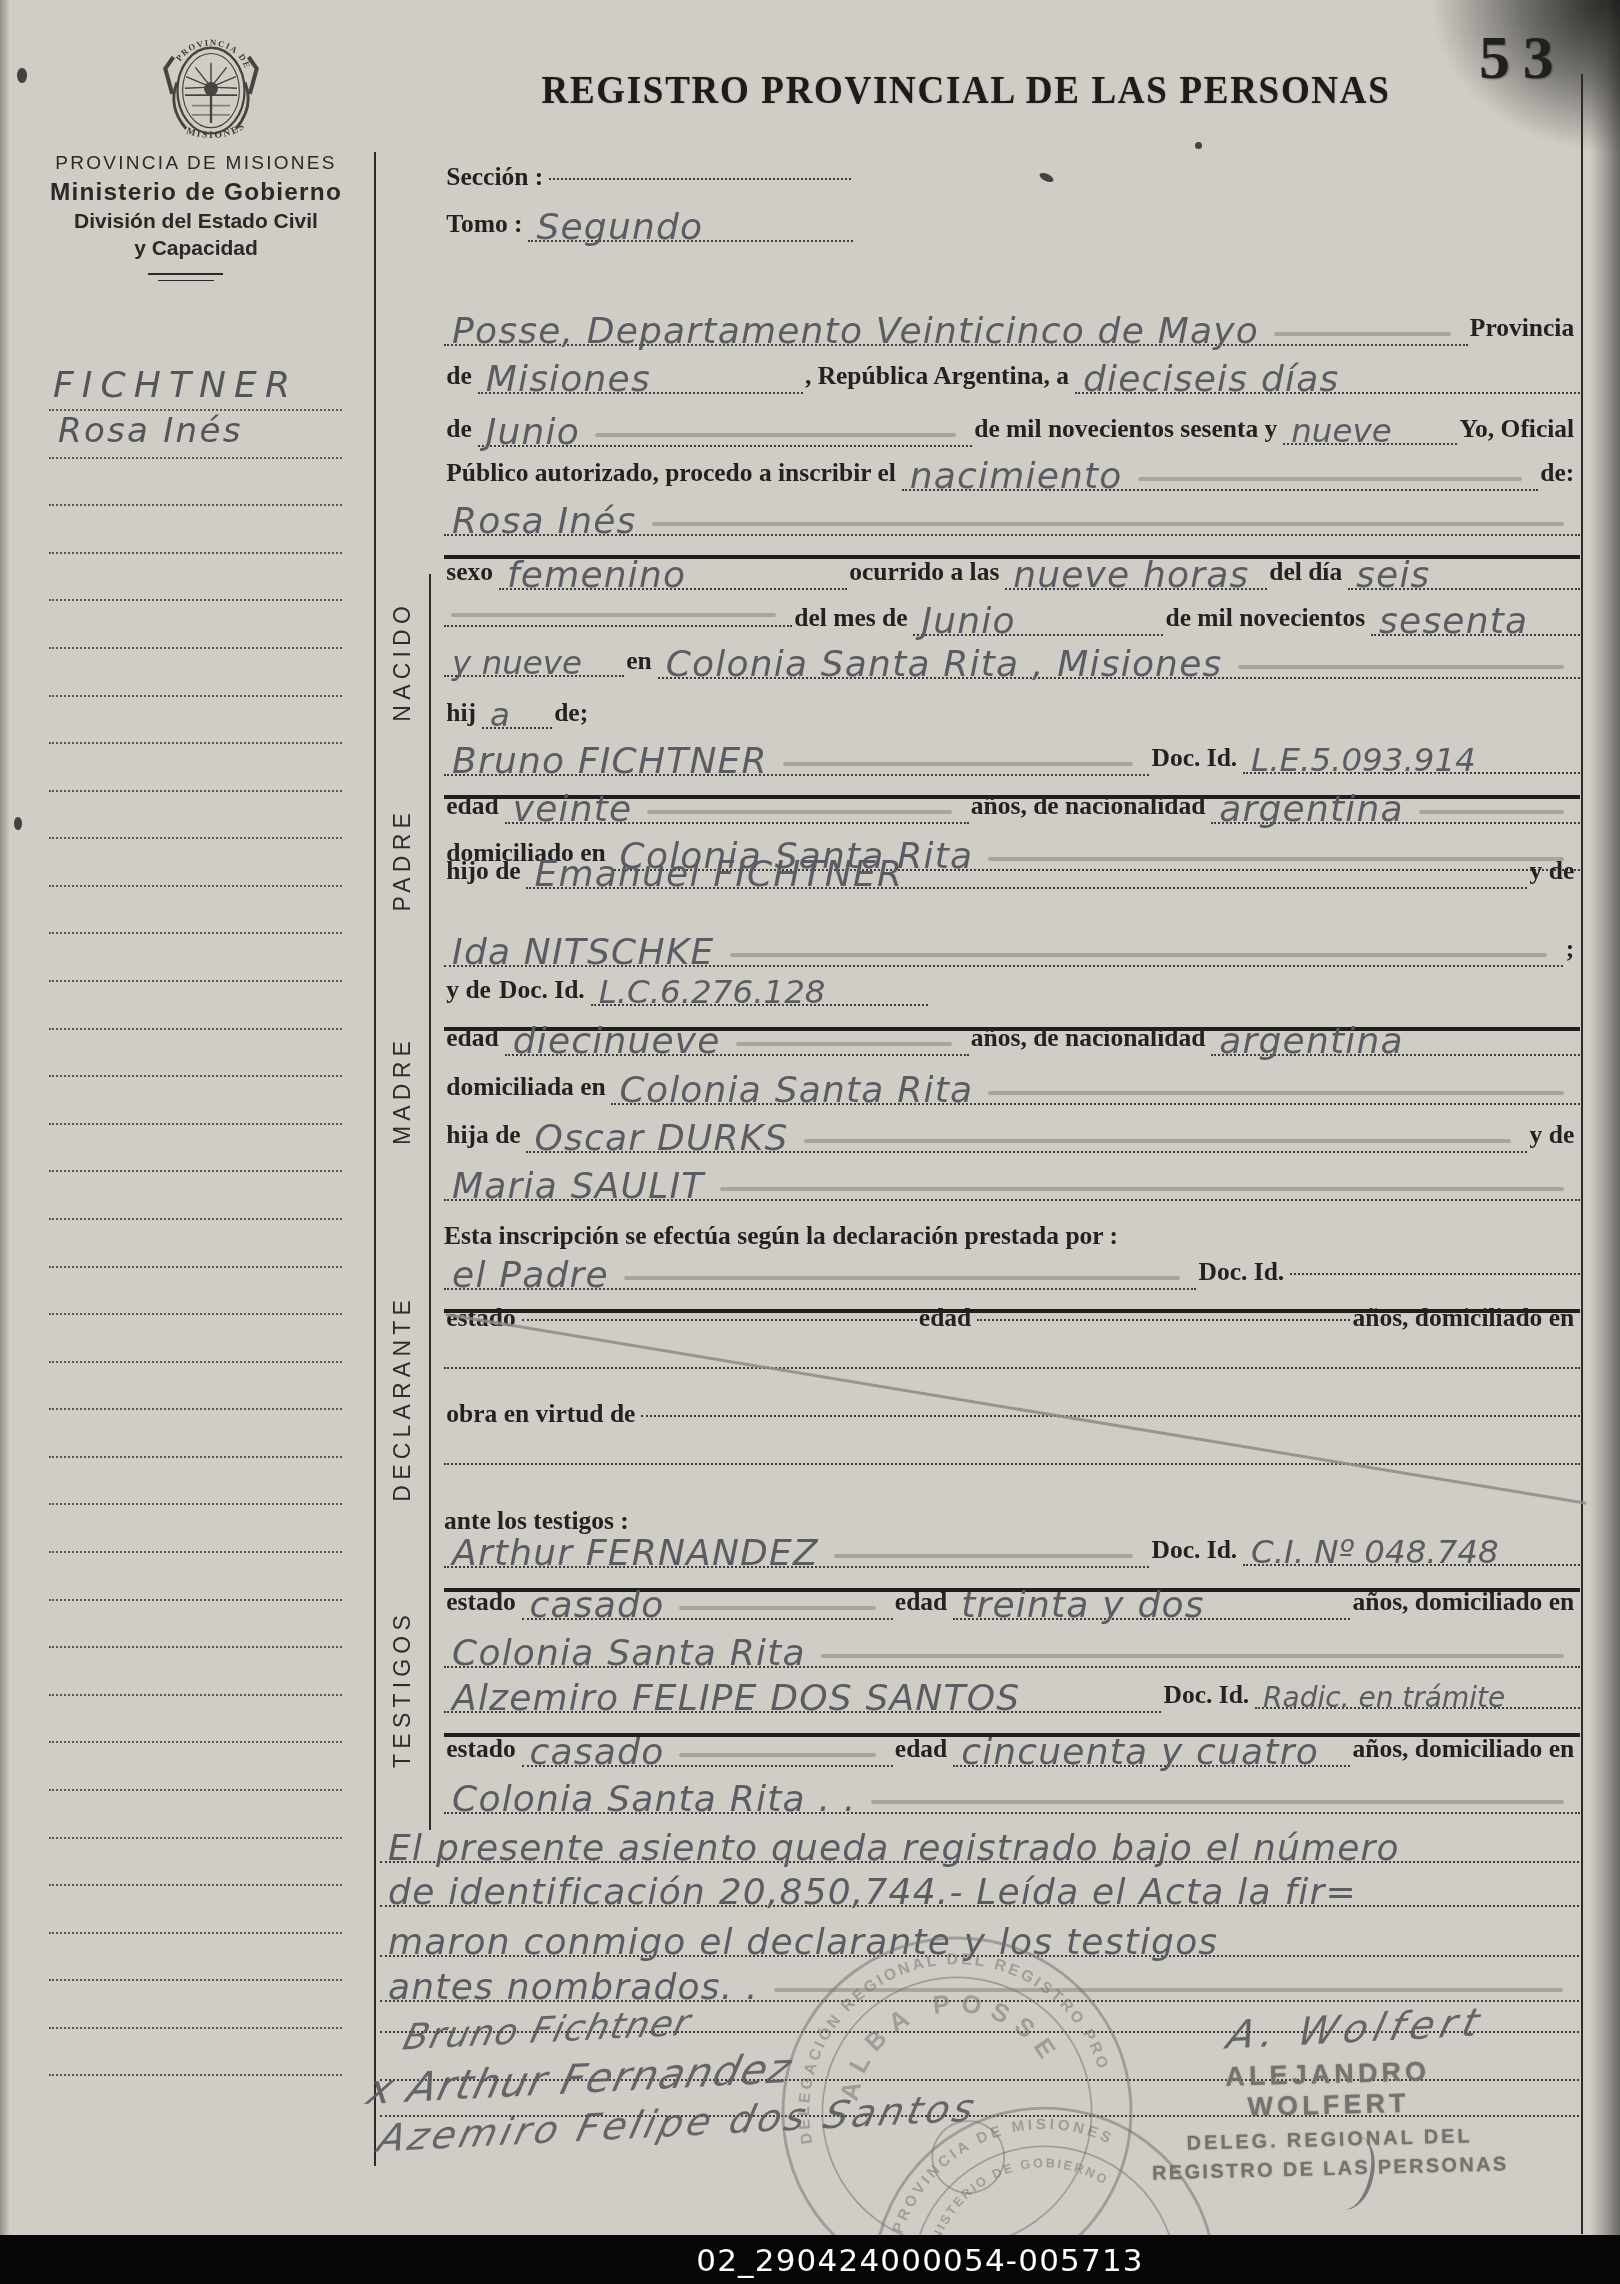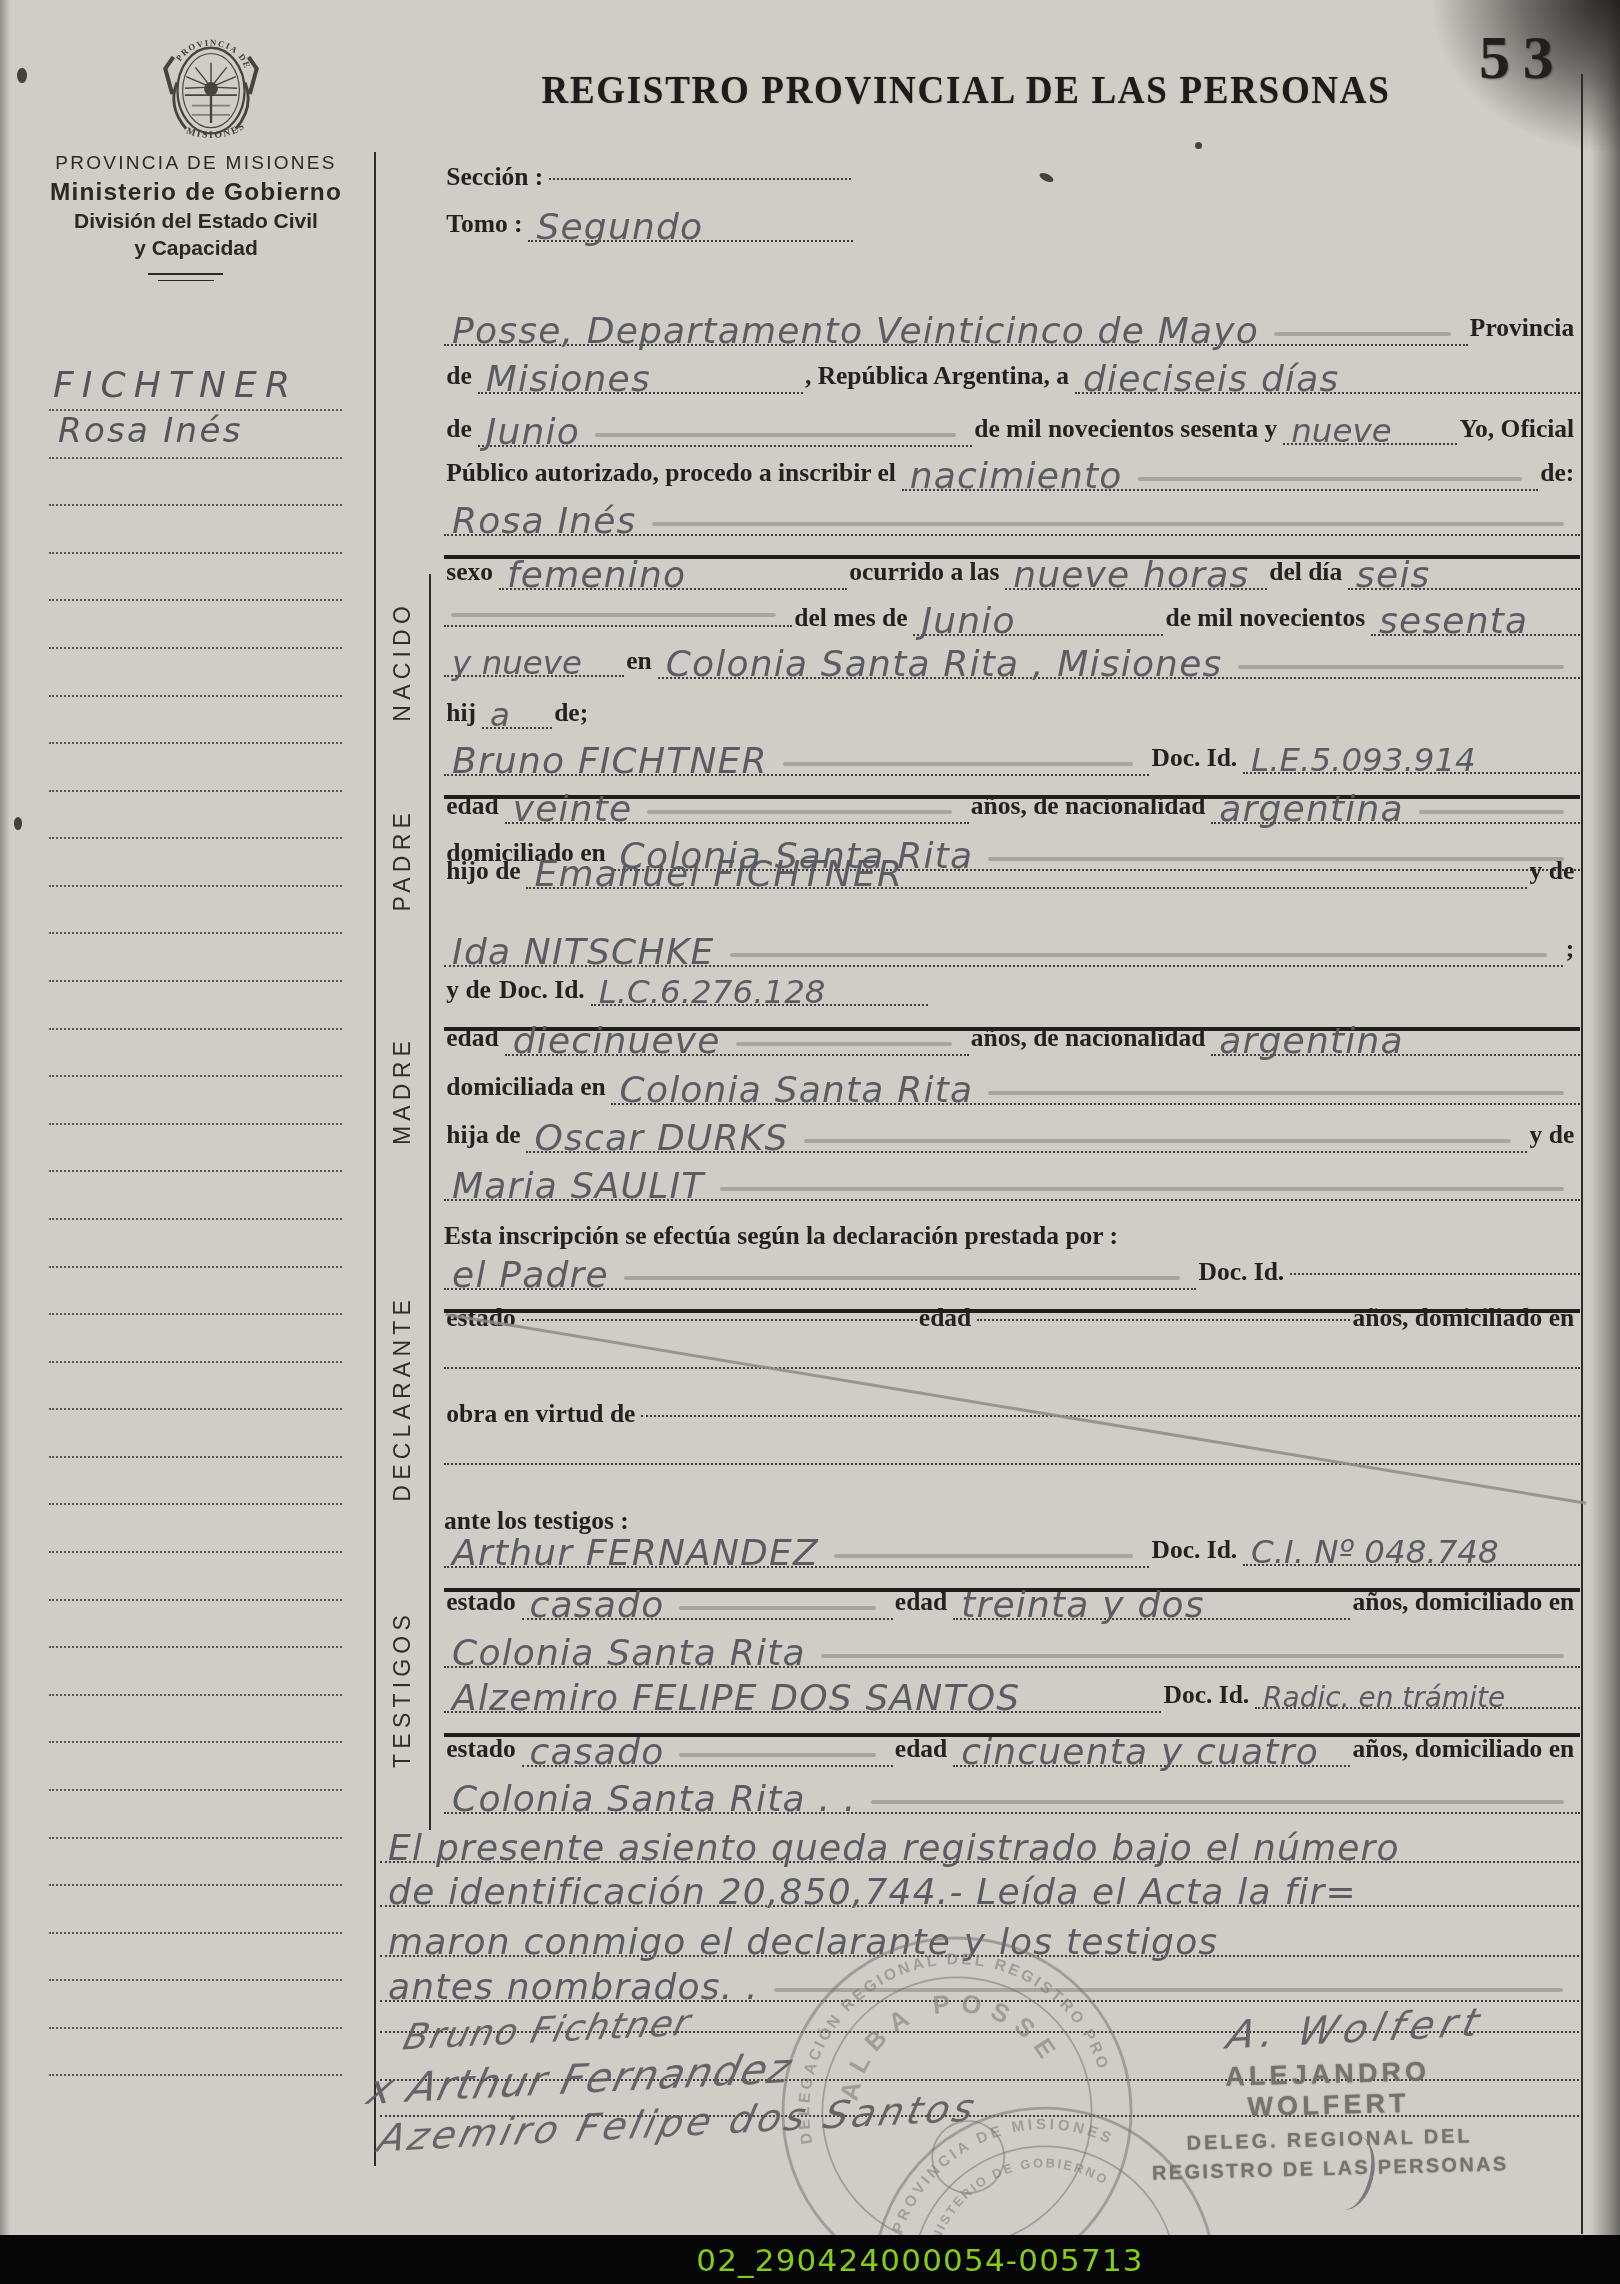--- a/index.html
+++ b/index.html
@@ -70,21 +70,21 @@
   .stampblock .l1{font-weight:700;font-size:27px;letter-spacing:4.1px;}
   .stampblock .l2{font-weight:700;font-size:20px;letter-spacing:2.9px;margin-top:7px;}
   .stampblock .l3{font-weight:700;font-size:20px;letter-spacing:2.3px;margin-top:5.8px;}
   .roundstamp{position:absolute;opacity:.5;}
   .flourish{position:absolute;left:1329px;top:2135px;width:41px;height:75px;
       border-right:4.1px solid #5f5e64;border-radius:48% 60% 55% 40%;transform:rotate(14deg);opacity:.75;}
 
   
   .footerbar{position:absolute;left:0;right:0;top:2235px;height:49px;background:#060606;z-index:9;
       display:flex;align-items:center;justify-content:center;}
-  .footerbar span{font-family:"DejaVu Sans",sans-serif;font-size:31px;color:#84cc16;
+  .footerbar span{font-family:"DejaVu Sans",sans-serif;font-size:31px;color:#ffffff;
       letter-spacing:1.2px;transform:translateX(110px);}
 </style>
 </head>
 <body>
 
 <div id="page">
 
   <div class="corner-smudge"></div>
   <div class="edge-right"></div>
   <div class="edge-left"></div>

